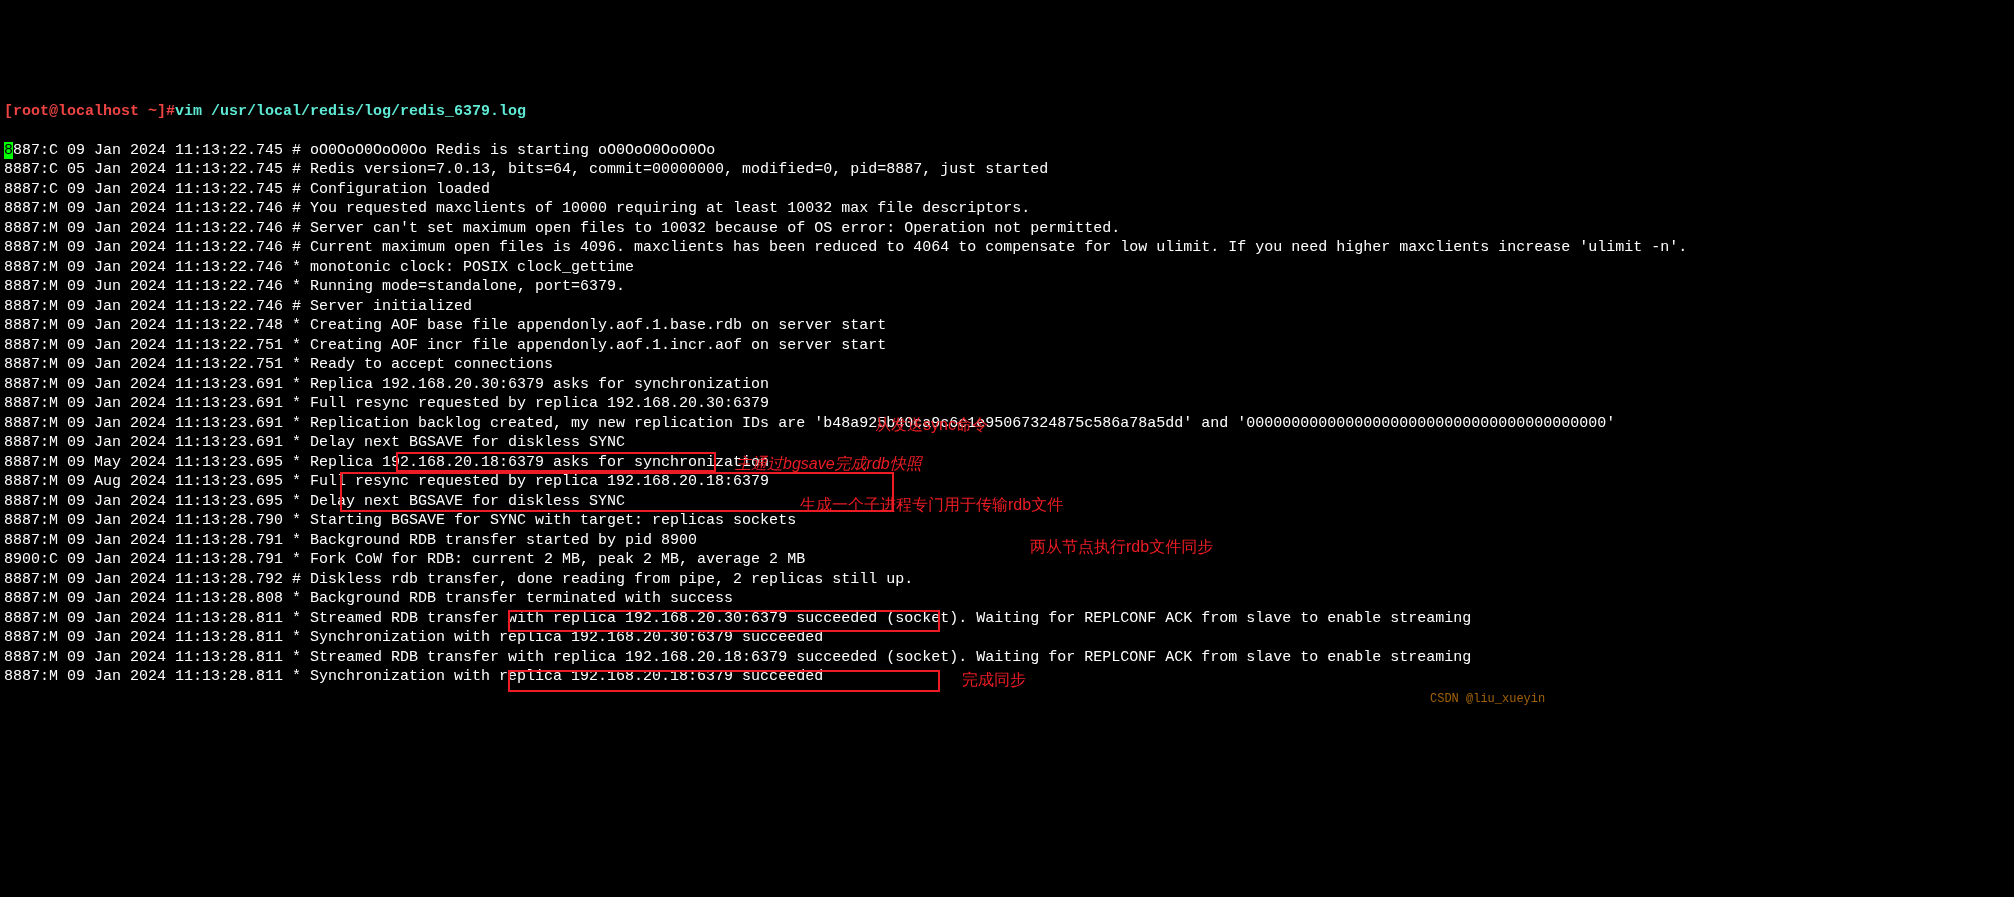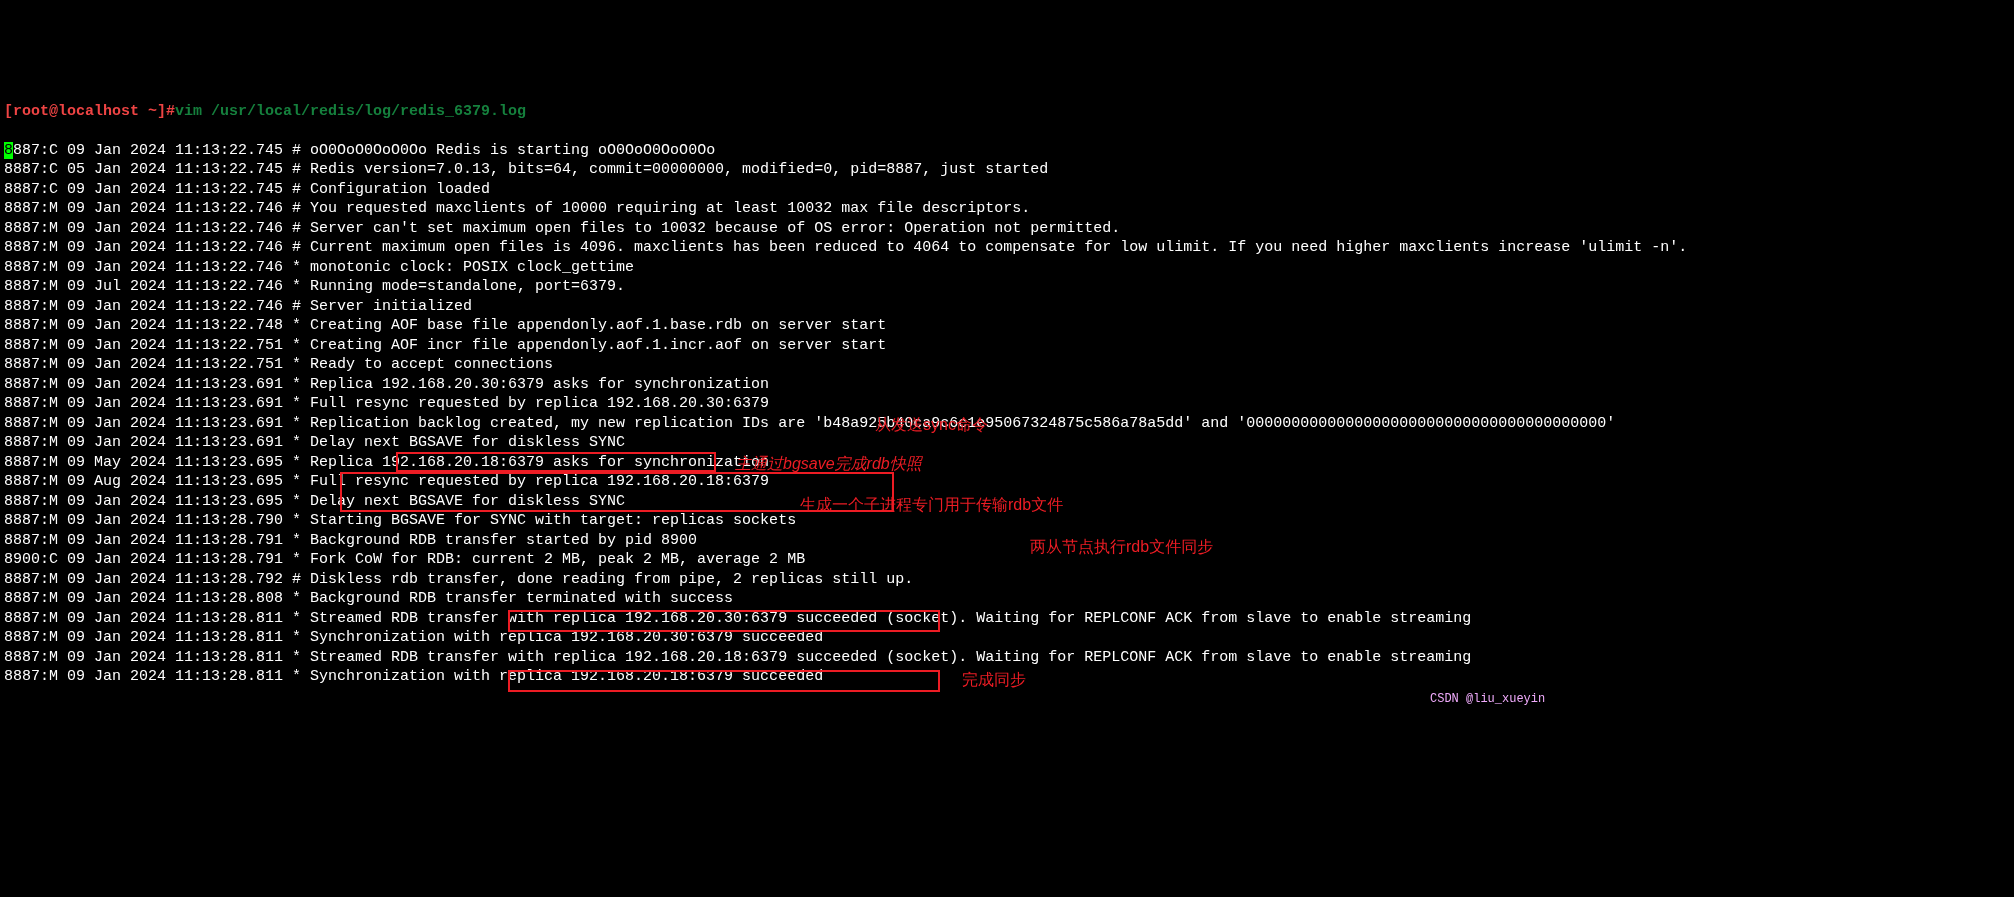--- a/index.html
+++ b/index.html
@@ -8,58 +8,58 @@
   color: #fff;
   font-family: 'Consolas', 'Courier New', monospace;
   font-size: 15px;
   line-height: 1.3;
   white-space: pre;
   padding: 4px;
   width: 2014px;
   position: relative;
 }
 .prompt-user { color: #ef4444; font-weight: bold; }
-.prompt-hash { color: #15803d; font-weight: bold; }
+.prompt-hash { color: #5eead4; font-weight: bold; }
 .cursor { background: #00ff00; color: #000; }
 .annotation {
   position: absolute;
   color: #ed1c24;
   font-family: 'SimSun', 'Microsoft YaHei', sans-serif;
   font-size: 16px;
   white-space: nowrap;
   text-align: center;
 }
 .highlight-box {
   position: absolute;
   border: 2px solid #ed1c24;
   background: transparent;
   pointer-events: none;
 }
 .watermark {
   position: absolute;
-  color: #f0abfc;
+  color: #a16207;
   font-size: 12px;
 }
 </style>
 </head>
 <body>
 
 
 
 <div>
 <span class="prompt-user">[root@localhost ~]#</span><span class="prompt-hash"><span>vim /usr/local/redis/log/redis_6379.log</span></span>
 <span> </span>
 <span class="cursor">8</span><span>887:C 09 Jan 2024 11:13:22.745 # oO0OoO0OoO0Oo Redis is starting oO0OoO0OoO0Oo</span>
 <span>8887:C 05 Jan 2024 11:13:22.745 # Redis version=7.0.13, bits=64, commit=00000000, modified=0, pid=8887, just started</span>
 <span>8887:C 09 Jan 2024 11:13:22.745 # Configuration loaded</span>
 <span>8887:M 09 Jan 2024 11:13:22.746 # You requested maxclients of 10000 requiring at least 10032 max file descriptors.</span>
 <span>8887:M 09 Jan 2024 11:13:22.746 # Server can't set maximum open files to 10032 because of OS error: Operation not permitted.</span>
 <span>8887:M 09 Jan 2024 11:13:22.746 # Current maximum open files is 4096. maxclients has been reduced to 4064 to compensate for low ulimit. If you need higher maxclients increase 'ulimit -n'.</span>
 <span>8887:M 09 Jan 2024 11:13:22.746 * monotonic clock: POSIX clock_gettime</span>
-<span>8887:M 09 Jul 2024 11:13:22.746 * Running mode=standalone, port=6379.</span>
+<span>8887:M 09 Jun 2024 11:13:22.746 * Running mode=standalone, port=6379.</span>
 <span>8887:M 09 Jan 2024 11:13:22.746 # Server initialized</span>
 <span>8887:M 09 Jan 2024 11:13:22.748 * Creating AOF base file appendonly.aof.1.base.rdb on server start</span>
 <span>8887:M 09 Jan 2024 11:13:22.751 * Creating AOF incr file appendonly.aof.1.incr.aof on server start</span>
 <span>8887:M 09 Jan 2024 11:13:22.751 * Ready to accept connections</span>
 <span>8887:M 09 Jan 2024 11:13:23.691 * Replica 192.168.20.30:6379 asks for synchronization</span>
 <span>8887:M 09 Jan 2024 11:13:23.691 * Full resync requested by replica 192.168.20.30:6379</span>
 <span>8887:M 09 Jan 2024 11:13:23.691 * Replication backlog created, my new replication IDs are 'b48a925b40ca9c6c1e95067324875c586a78a5dd' and '0000000000000000000000000000000000000000'</span>
 <span>8887:M 09 Jan 2024 11:13:23.691 * Delay next BGSAVE for diskless SYNC</span>
 <span>8887:M 09 May 2024 11:13:23.695 * Replica 192.168.20.18:6379 asks for synchronization</span>
 <span>8887:M 09 Aug 2024 11:13:23.695 * Full resync requested by replica 192.168.20.18:6379</span>

